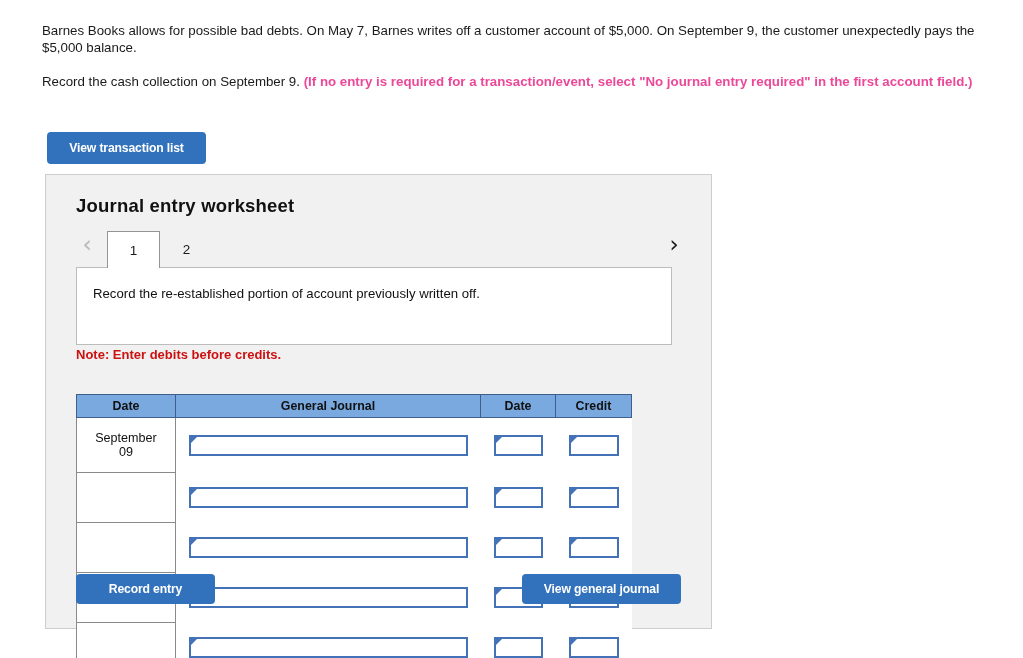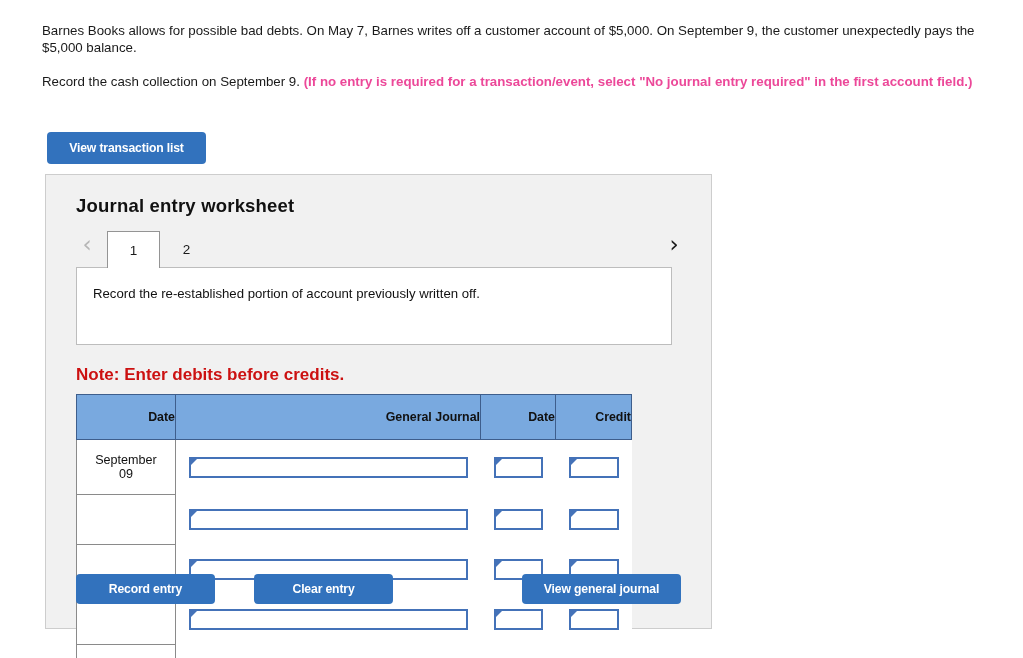--- a/index.html
+++ b/index.html
@@ -140,22 +140,22 @@
     left: 16px;
     top: 18px;
     font-size: 13.2px;
     color: #111;
   }
 
   
   .note {
     position: absolute;
     left: 30px;
-    top: 190px;
-    font-size: 17px;
+    top: 172px;
+    font-size: 13px;
     font-weight: bold;
     color: #cc1111;
   }
 
   
   .jtable {
     position: absolute;
     left: 30px;
     top: 219px;
     width: 555px;
@@ -163,22 +163,22 @@
     table-layout: fixed;
     background: #ffffff;
   }
   .jtable th {
     background: #79a9df;
     border: 1px solid #3e5e8c;
     font-size: 12.4px;
     font-weight: bold;
     color: #111;
     height: 20px;
-    padding: 12px 0;
-    text-align: right;
+    padding: 1px 0;
+    text-align: center;
   }
   .jtable td {
     padding: 13px;
     height: 23px;
     vertical-align: middle;
   }
   .td-date {
     border: 1px solid #8a8a8a;
     border-top: none;
     font-size: 12.6px;
@@ -348,16 +348,15 @@
           <div class="cell-input"></div>
         </td>
         <td class="td-field">
           <div class="cell-input"></div>
         </td>
       </tr>
     </tbody>
   </table>
 
   <button class="btn btn-record">Record entry</button>
-  <button class="btn btn-clear">Clear entry</button>
   <button class="btn btn-view-journal">View general journal</button>
 
 </div>
 
 </body></html>

